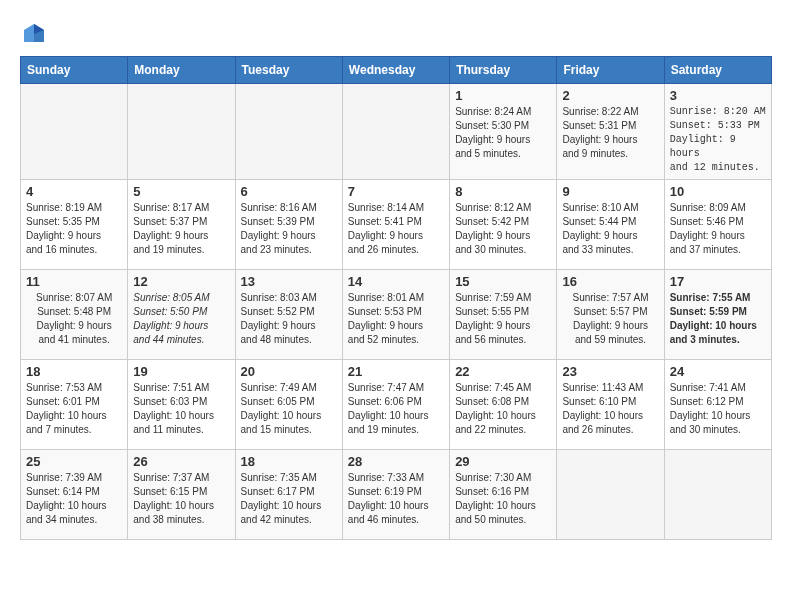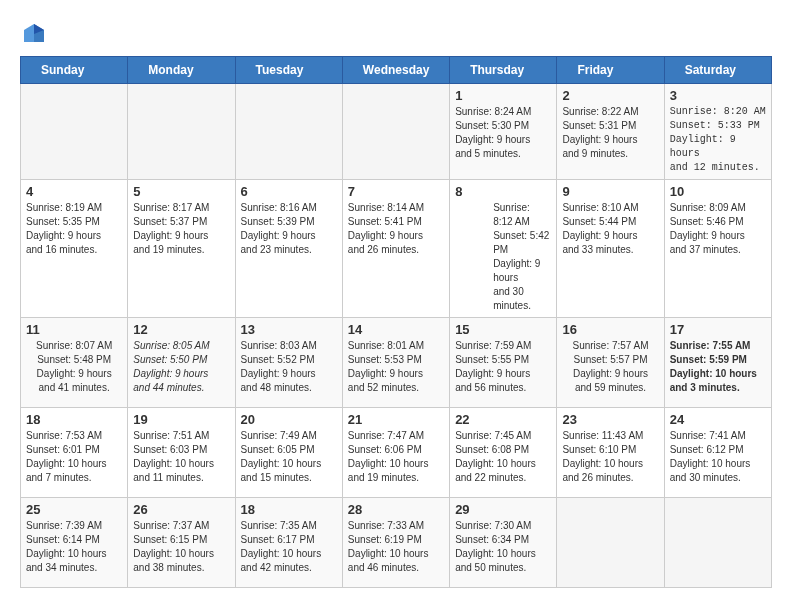--- a/index.html
+++ b/index.html
@@ -58,21 +58,21 @@
     table {
       width: 100%;
       border-collapse: collapse;
       table-layout: fixed;
     }
     thead tr th {
       background: #3a7abf;
       color: #fff;
       font-size: 12px;
       font-weight: bold;
-      padding: 6px 20px;
+      padding: 6px 6px;
       text-align: left;
       border: 1px solid #2a5a9f;
     }
     tbody tr td {
       border: 1px solid #ccc;
       vertical-align: top;
       padding: 4px 5px;
       font-size: 10.5px;
       color: #333;
       min-height: 80px;
@@ -186,21 +186,21 @@
         </td>
         <td>
           <span class="day-num">7</span>
           <div class="day-info" style="white-space: pre-line;">Sunrise: 8:14 AM
 Sunset: 5:41 PM
 Daylight: 9 hours
 and 26 minutes.</div>
         </td>
         <td>
           <span class="day-num">8</span>
-          <div class="day-info" style="white-space: pre-line; margin-left: 38px;">Sunrise: 8:12 AM
+          <div class="day-info" style="white-space: pre-line;">Sunrise: 8:12 AM
 Sunset: 5:42 PM
 Daylight: 9 hours
 and 30 minutes.</div>
         </td>
         <td>
           <span class="day-num">9</span>
           <div class="day-info" style="white-space: pre-line;">Sunrise: 8:10 AM
 Sunset: 5:44 PM
 Daylight: 9 hours
 and 33 minutes.</div>
@@ -340,21 +340,21 @@
         <td>
           <span class="day-num">28</span>
           <div class="day-info" style="white-space: pre-line;">Sunrise: 7:33 AM
 Sunset: 6:19 PM
 Daylight: 10 hours
 and 46 minutes.</div>
         </td>
         <td>
           <span class="day-num">29</span>
           <div class="day-info" style="white-space: pre-line;">Sunrise: 7:30 AM
-Sunset: 6:34 PM
+Sunset: 6:16 PM
 Daylight: 10 hours
 and 50 minutes.</div>
         </td>
         <td class="empty-cell"></td>
         <td class="empty-cell"></td>
       </tr>
     </tbody>
 </table>
 
 </body></html>

